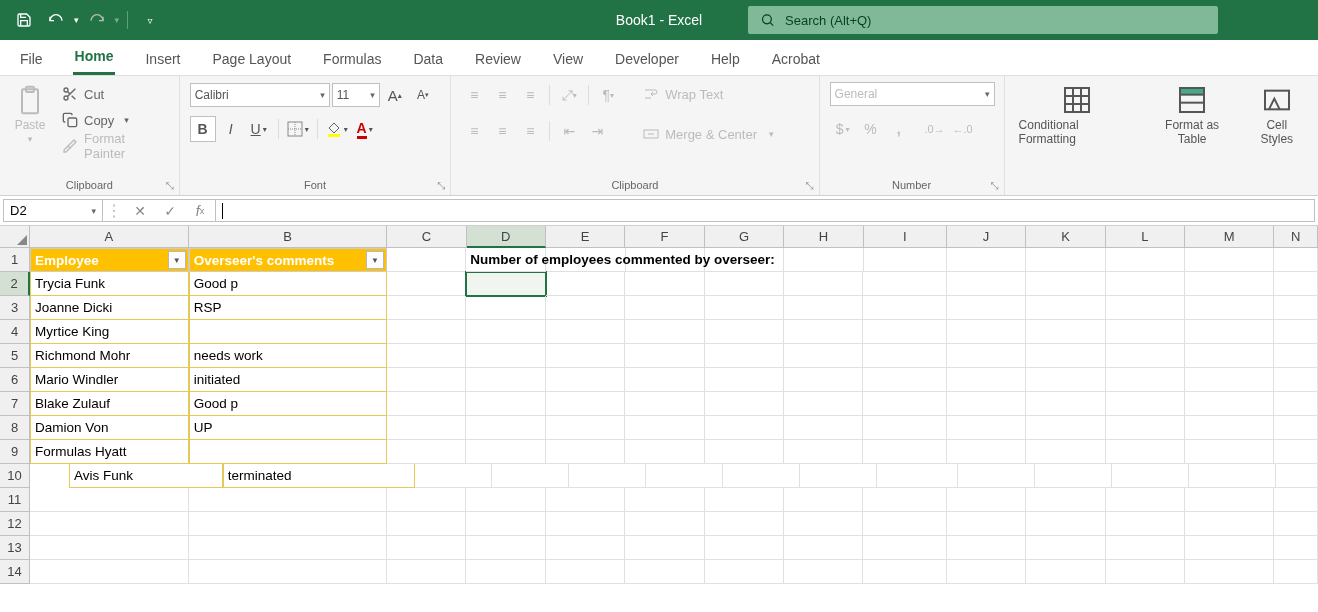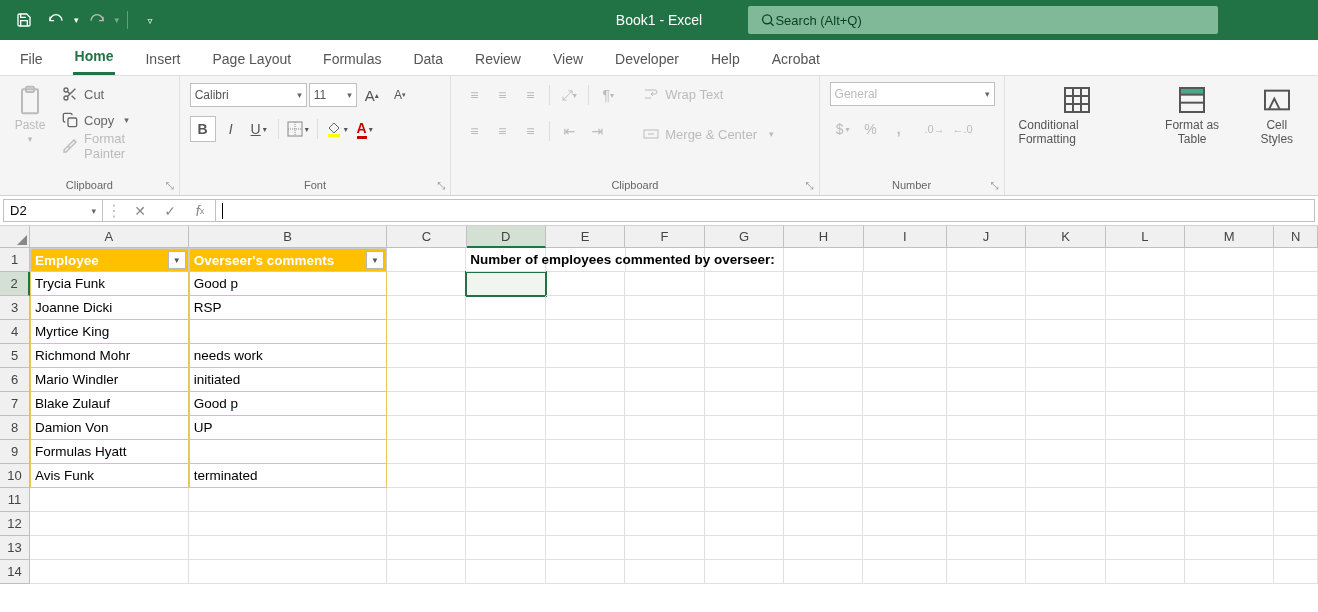--- a/index.html
+++ b/index.html
@@ -5,21 +5,21 @@
 * { box-sizing: border-box; margin: 0; padding: 0; font-family: "Segoe UI", Arial, sans-serif; }
 body { background: #fff; overflow: hidden; width: 1318px; height: 612px; }
 
 
 .titlebar { background: #217346; height: 40px; display: flex; align-items: center; color: #fff; position: relative; }
 .qat { display: flex; align-items: center; gap: 4px; padding-left: 10px; }
 .qat-btn { width: 28px; height: 28px; display: flex; align-items: center; justify-content: center; color: #fff; cursor: pointer; }
 .qat-btn svg { width: 16px; height: 16px; }
 .qat-sep { width: 1px; height: 18px; background: rgba(255,255,255,0.3); margin: 0 4px; }
 .doc-title { position: absolute; left: 50%; transform: translateX(-50%); color: #fff; font-size: 14px; }
-.searchbox { margin-left: auto; margin-right: 100px; background: #7fb998; width: 470px; height: 28px; border-radius: 2px; display: flex; align-items: center; padding: 0 12px; }
+.searchbox { margin-left: auto; margin-right: 100px; background: #7fb998; width: 470px; height: 28px; border-radius: 2px; display: flex; align-items: center; padding: 0 12px; gap: 10px; }
 .searchbox svg { width: 16px; height: 16px; color: #0a3d24; }
 .searchbox input { background: transparent; border: none; outline: none; color: #0a3d24; font-size: 13px; width: 100%; }
 .searchbox input::placeholder { color: #0a3d24; }
 
 
 .tabs { height: 36px; background: #fff; display: flex; align-items: flex-end; padding-left: 18px; gap: 28px; border-bottom: 1px solid #e0e0e0; }
 .tab { font-size: 14px; color: #555; padding: 8px 2px; cursor: pointer; }
 .tab.active { color: #217346; font-weight: 600; border-bottom: 3px solid #217346; }
 
 
@@ -163,21 +163,21 @@
           </div>
       </div>
     </div>
     <div class="group-label">Clipboard</div>
     <div class="group-launcher">⤡</div>
   </div>
 
   <div class="group" style="width:280px">
     <div class="group-body" style="flex-direction:column;gap:8px;width:100%">
       <div class="btnrow" style="width:100%">
-        <div class="combo" style="width:117px">
+        <div class="combo" style="width:140px">
             <span>Calibri</span>
             <span class="arrow">▾</span>
           </div>
         <div class="combo" style="width:48px">
             <span>11</span>
             <span class="arrow">▾</span>
           </div>
         <div class="toolbtn" style="font-size:15px">A<sup style="font-size:8px">▴</sup></div>
         <div class="toolbtn" style="font-size:12px">A<sup style="font-size:7px">▾</sup></div>
       </div>
@@ -506,21 +506,21 @@
         <div class="cell" style="width: 80px;"></div>
         <div class="cell" style="width: 80px;"></div>
         <div class="cell" style="width: 84px;"></div>
         <div class="cell" style="width: 80px;"></div>
         <div class="cell" style="width: 80px;"></div>
         <div class="cell" style="width: 80px;"></div>
         <div class="cell" style="width: 90px;"></div>
         <div class="cell" style="width: 44px;"></div>
       </div>
       <div class="row">
-        <div class="cell tbody" style="width: 160px;">Avis Funk</div>
+        <div class="cell tbody" style="width: 160px; margin-left: 39px;">Avis Funk</div>
         <div class="cell tbody" style="width: 200px;">terminated</div>
         <div class="cell" style="width: 80px;"></div>
         <div class="cell" style="width: 80px;"></div>
         <div class="cell" style="width: 80px;"></div>
         <div class="cell" style="width: 80px;"></div>
         <div class="cell" style="width: 80px;"></div>
         <div class="cell" style="width: 80px;"></div>
         <div class="cell" style="width: 84px;"></div>
         <div class="cell" style="width: 80px;"></div>
         <div class="cell" style="width: 80px;"></div>

